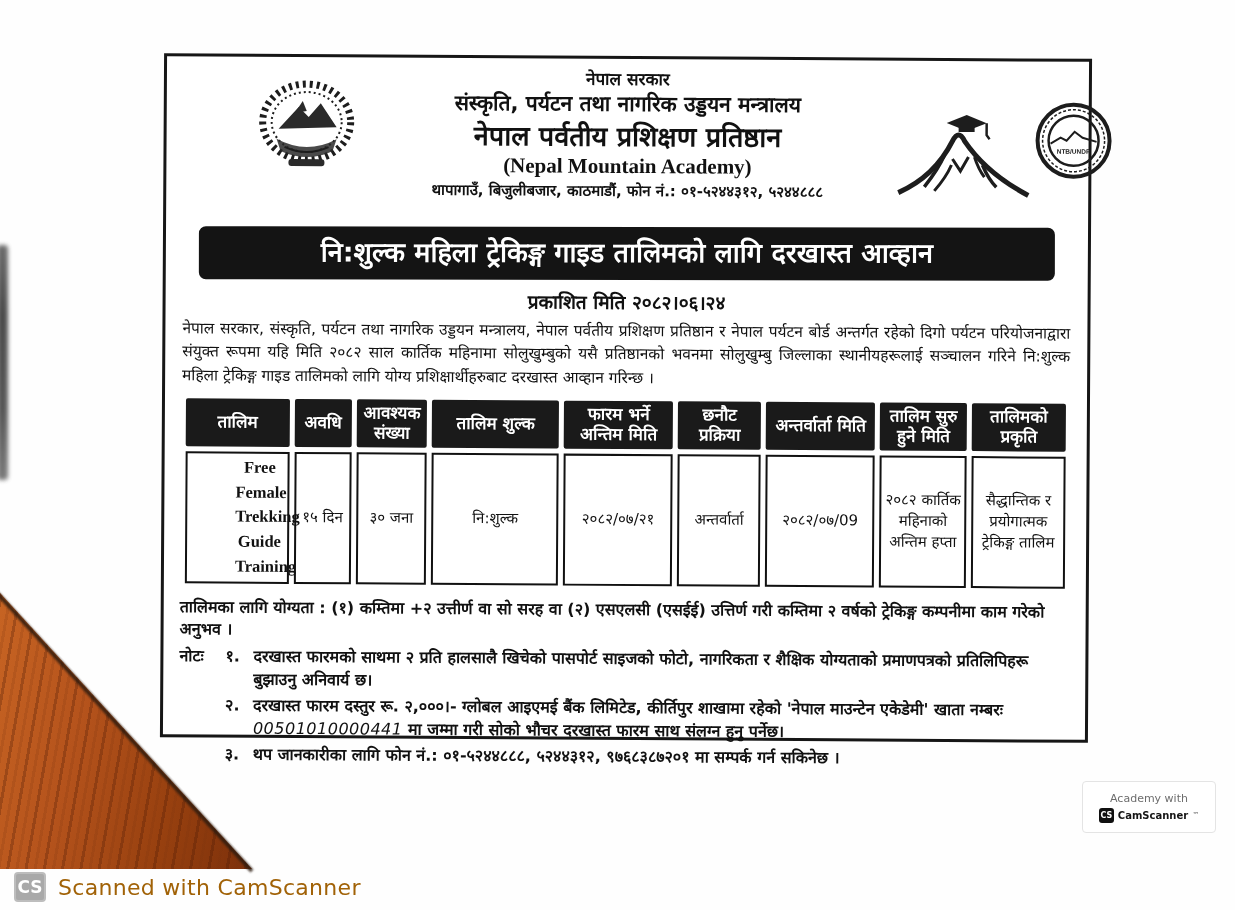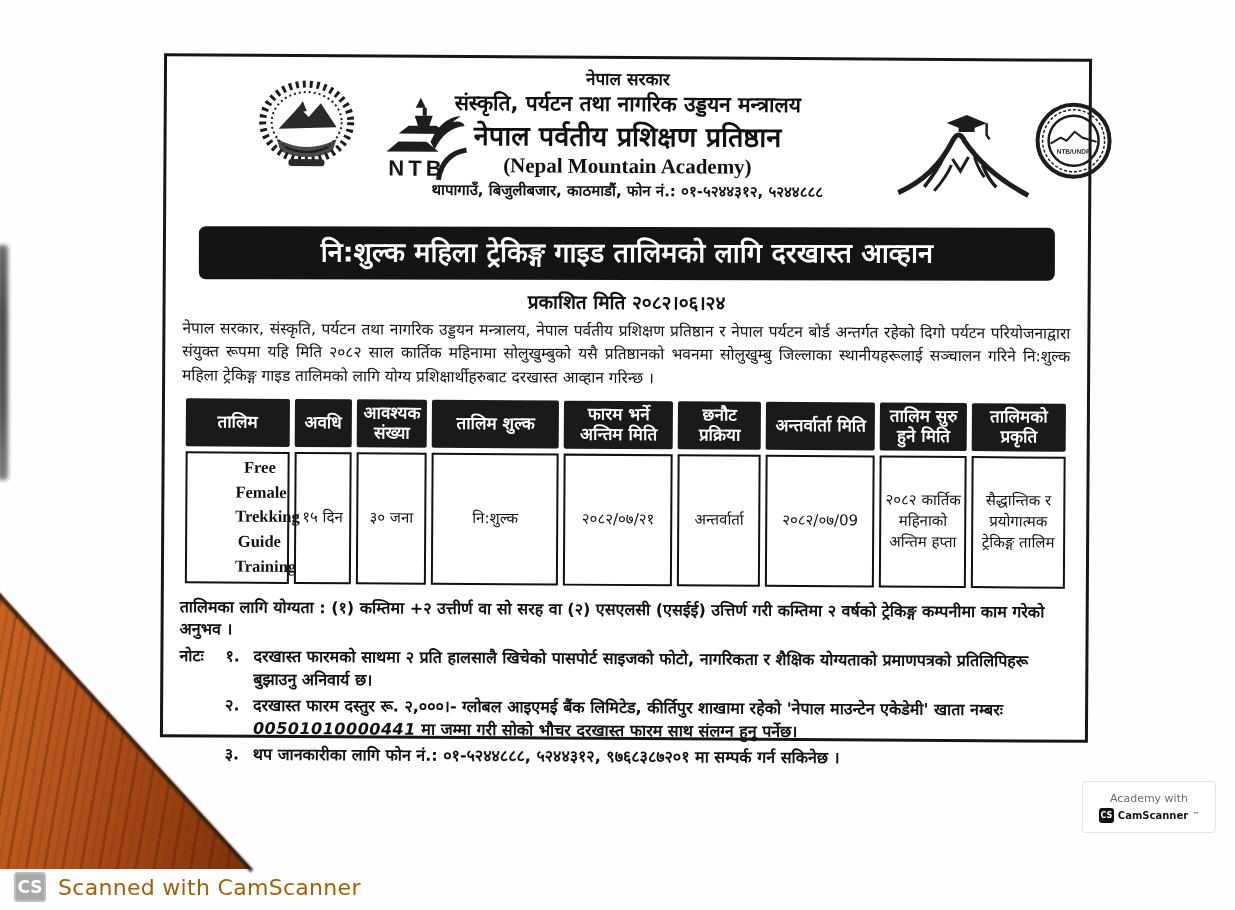--- a/index.html
+++ b/index.html
@@ -108,21 +108,21 @@
   .c1{width:11.6%}.c2{width:6.4%}.c3{width:7.9%}.c4{width:14.2%}.c5{width:12.2%}
   .c6{width:9.3%}.c7{width:12.2%}.c8{width:9.7%}.c9{width:10.5%}
 
   .qualification { font-size:16px; font-weight:bold; margin:7px 0 5px 0; }
 
   .notes { font-size:16px; font-weight:bold; line-height:1.45; }
   .note-row { display:flex; align-items:flex-start; margin-top:3px; }
   .note-label { width:46px; flex:0 0 46px; }
   .note-num   { width:28px; flex:0 0 28px; }
   .note-text  { flex:1; }
-  .account { font-style:italic; font-weight:bold; letter-spacing:.5px; }
+  .account { font-style:italic; font-weight:normal; letter-spacing:.5px; }
 
   svg .ln { stroke:#1d1d1d; fill:none; }
 </style>
 </head>
 <body>
 
 <div class="left-smudge"></div>
 <div class="wood"></div>
 <div class="wood-edge"></div>
 
@@ -149,32 +149,20 @@
         <ellipse cx="52" cy="45" rx="44" ry="38" class="ln" stroke-width="7" stroke-dasharray="3 4"></ellipse>
         <ellipse cx="52" cy="45" rx="35" ry="30" class="ln" stroke-width="2" stroke-dasharray="2 3"></ellipse>
         <path d="M24 52 L44 30 L54 40 L66 26 L82 50 Z" fill="#2a2a2a"></path>
         <path d="M40 36 l8 -12 l4 10 z" fill="#2a2a2a"></path>
         <path d="M22 62 q30 16 60 0 l-4 12 q-26 12 -52 0 Z" fill="#2a2a2a" opacity=".85"></path>
         <path d="M30 70 q22 10 44 0" class="ln" stroke-width="2"></path>
         <rect x="34" y="82" width="36" height="7" rx="3" fill="#2a2a2a"></rect>
       </svg>
     </span>
 
-    <span class="logo logo-ntb">
-      <svg width="92" height="86" viewBox="0 0 92 86">
-        <path d="M42 2 l5 10 h-10 Z" fill="#1d1d1d"></path>
-        <rect x="44" y="12" width="4" height="8" fill="#1d1d1d"></rect>
-        <path d="M36 20 h18 l-4 12 h-10 Z" fill="#1d1d1d"></path>
-        <path d="M20 38 h48 l-10 -8 h-28 Z" fill="#1d1d1d"></path>
-        <path d="M8 56 h52 l-12 -10 h-28 Z" fill="#1d1d1d"></path>
-        <path d="M56 54 q10 -22 30 -24 q-2 -6 -12 -4 l8 -6 q-20 2 -30 26" fill="#1d1d1d"></path>
-        <path d="M60 84 q4 -26 28 -30" class="ln" stroke-width="5"></path>
-        <text x="10" y="80" font-size="22" font-weight="bold" fill="#141414" font-family="'Liberation Sans',sans-serif" letter-spacing="4">NTB</text>
-      </svg>
-    </span>
 
     <span class="logo logo-academy">
       <svg width="138" height="92" viewBox="0 0 138 92">
         <path d="M52 16 L72 8 L92 16 L72 24 Z" fill="#1d1d1d"></path>
         <rect x="64" y="20" width="16" height="5" fill="#1d1d1d"></rect>
         <path d="M92 16 l0 12 l3 4" class="ln" stroke-width="2.5"></path>
         <path d="M4 86 Q40 70 58 34 Q64 22 70 34 Q92 66 134 88" class="ln" stroke-width="5"></path>
         <path d="M30 80 Q44 62 50 48" class="ln" stroke-width="3.5"></path>
         <path d="M40 84 Q52 70 57 58" class="ln" stroke-width="3"></path>
         <path d="M88 58 Q94 72 102 80" class="ln" stroke-width="3.5"></path>

